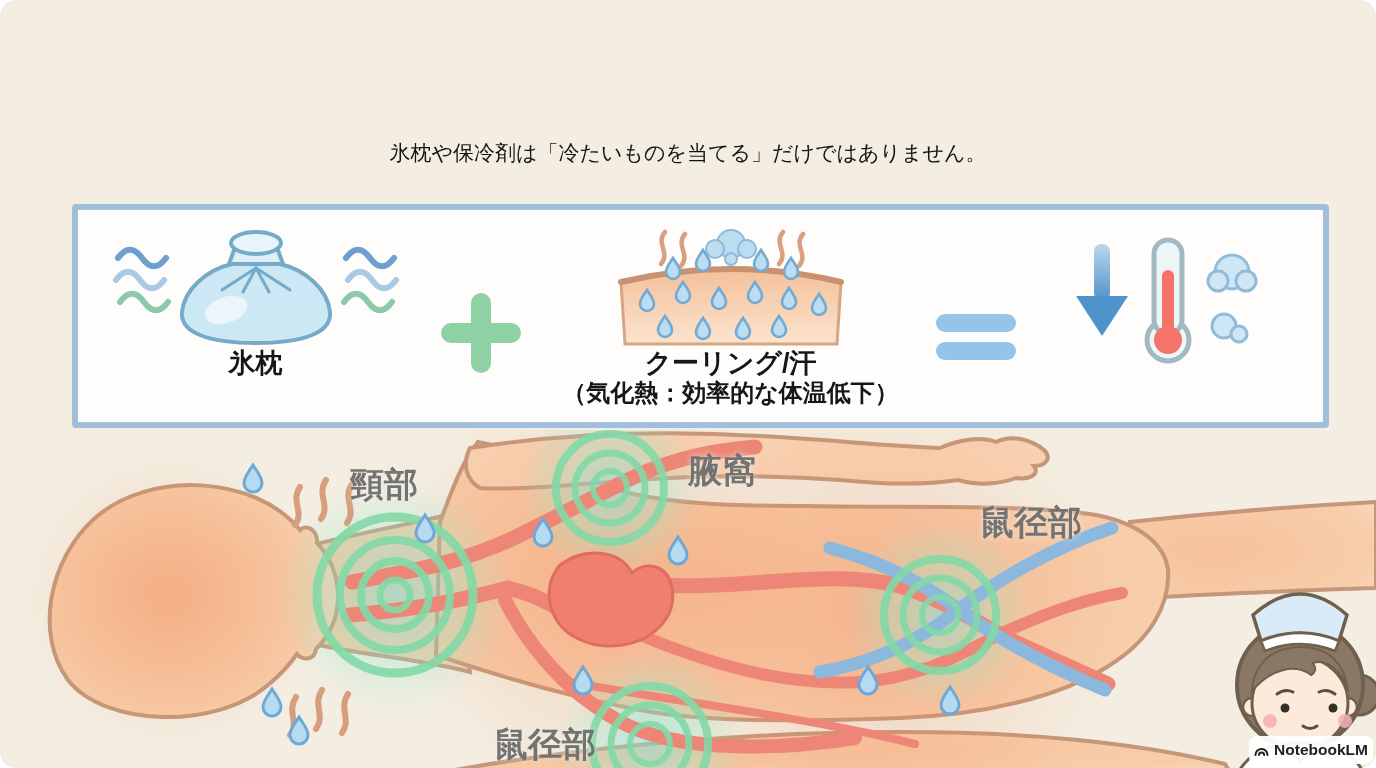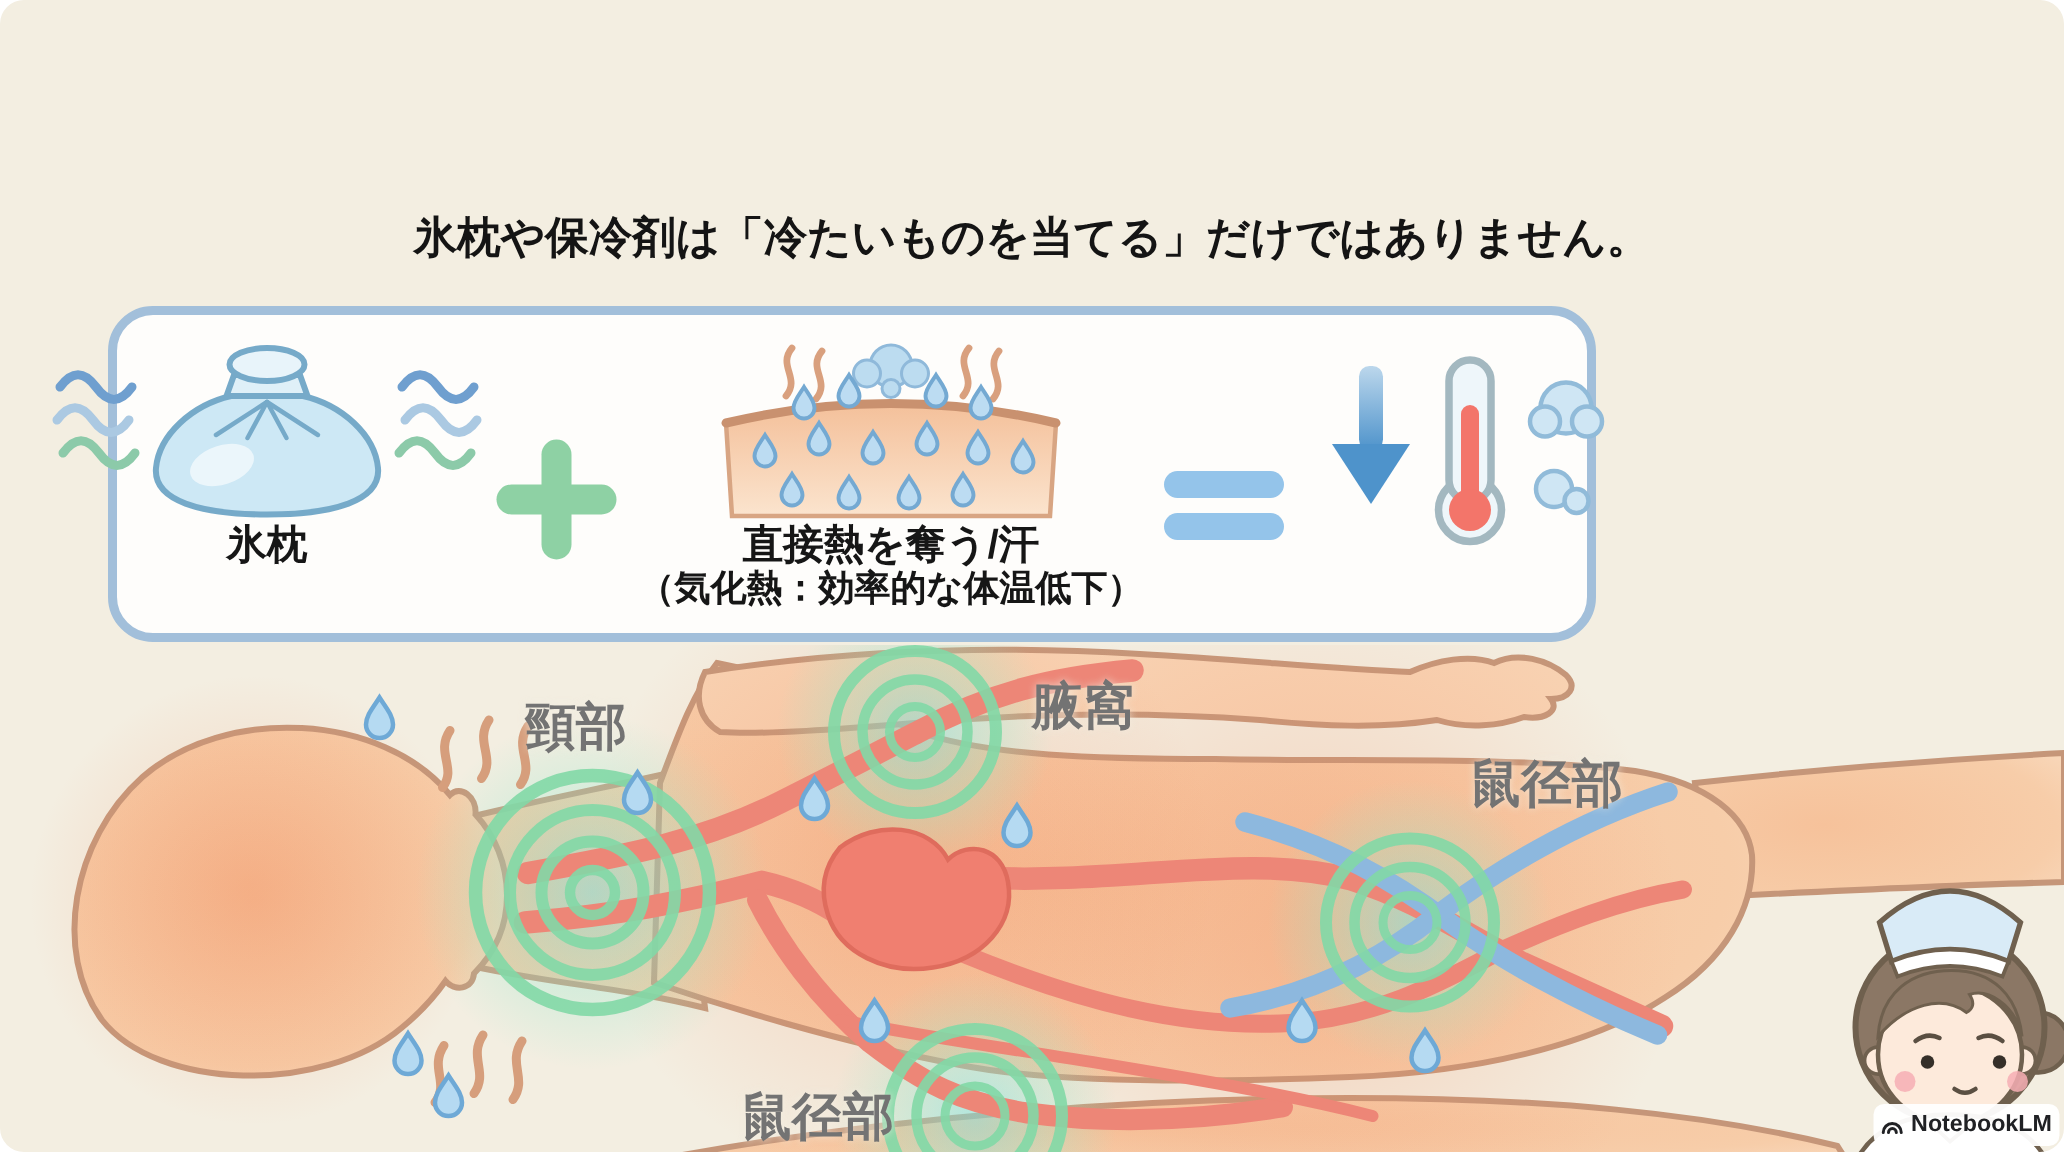--- a/index.html
+++ b/index.html
@@ -7,25 +7,25 @@
     position:absolute;left:0;top:0;width:1376px;height:768px;
     background:#f3eee1;border-radius:16px;overflow:hidden;
     font-family:"Liberation Sans","DejaVu Sans",sans-serif;color:#161616;
   }
   .title{
     position:absolute;left:0;top:42px;width:100%;text-align:center;
     font-size:47px;font-weight:bold;letter-spacing:1px;color:#141414;
   }
   .subtitle{
     position:absolute;left:0;top:139px;width:100%;text-align:center;
-    font-size:29px;font-weight:bold;color:#141414;
+    font-size:21px;font-weight:normal;color:#141414;
   }
   .eq-box{
-    position:absolute;left:72px;top:204px;width:992px;height:224px;
-    background:#fefdfb;border:6px solid #a2bfda;border-radius:30px;
+    position:absolute;left:72px;top:204px;width:1257px;height:224px;
+    background:#fefdfb;border:6px solid #a2bfda;border-radius:4px;
     box-sizing:border-box;display:flex;justify-content:center;
     align-items:flex-start;padding-top:16px;
   }
   .eq-item{display:flex;flex-direction:column;align-items:center;}
   .eq-item .icon-slot{display:flex;align-items:flex-end;justify-content:center;}
   .eq-name{font-size:27px;font-weight:bold;line-height:1.15;margin-top:2px;}
   .eq-detail{font-size:24px;font-weight:bold;line-height:1.2;}
   .op{display:flex;justify-content:center;}
   .body-label{
     position:absolute;font-size:34px;font-weight:bold;color:#737373;
@@ -118,21 +118,21 @@
               <use href="#dropS" x="204" y="64"></use>
             <use href="#dropS" x="238" y="70"></use>
               <use href="#dropS" x="268" y="76"></use>
             <use href="#dropS" x="114" y="98"></use>
               <use href="#dropS" x="152" y="100"></use>
             <use href="#dropS" x="192" y="100"></use>
               <use href="#dropS" x="228" y="98"></use>
           </g>
         </svg>
       </div>
-      <div class="eq-name">直接熱を奪う/汗</div>
+      <div class="eq-name">クーリング/汗</div>
       <div class="eq-detail">（気化熱：効率的な体温低下）</div>
     </div>
 
     <div class="op" style="width:110px;margin-top:82px">
       <svg width="84" height="58" viewBox="0 0 84 58">
         <rect x="2" y="6" width="80" height="18" rx="9" fill="#94c4ea"></rect>
         <rect x="2" y="34" width="80" height="18" rx="9" fill="#94c4ea"></rect>
       </svg>
     </div>
 

